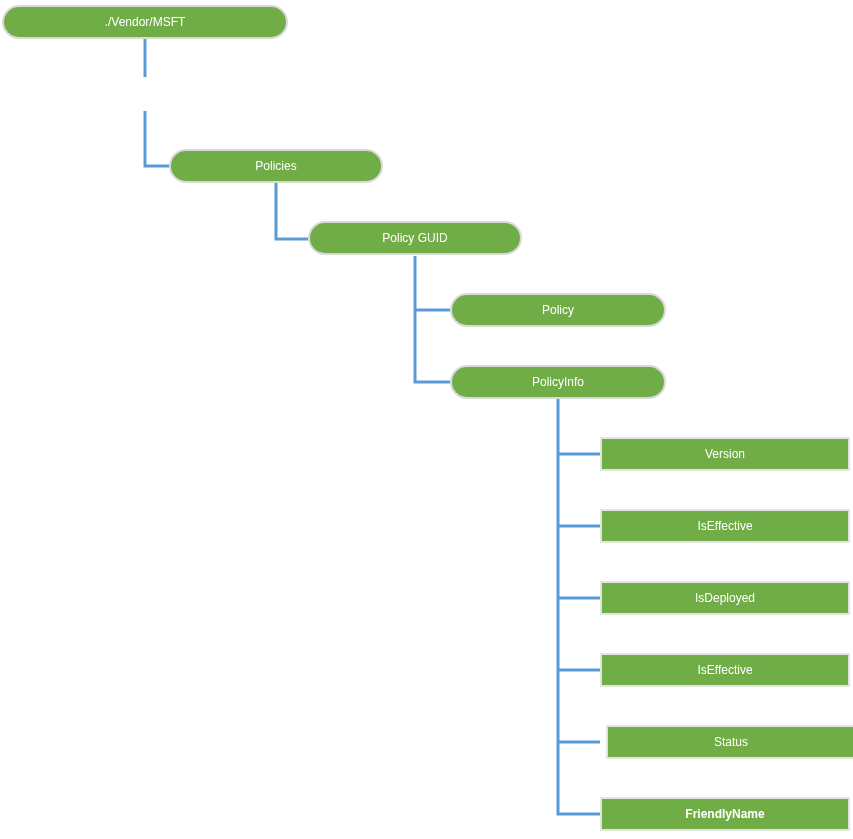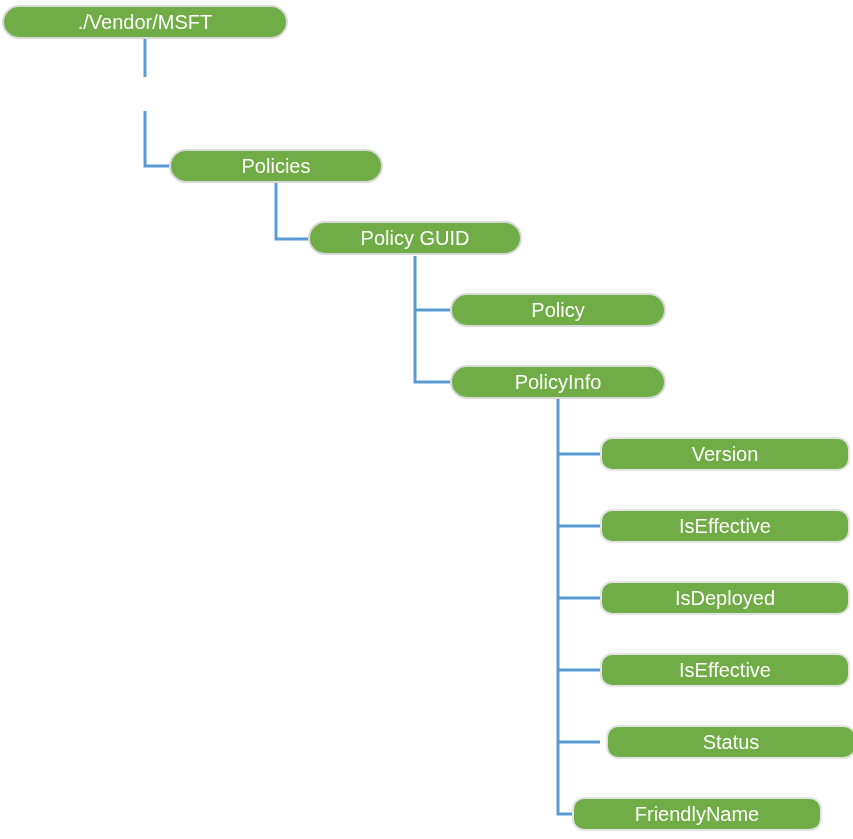--- a/index.html
+++ b/index.html
@@ -31,26 +31,26 @@
   }
   .node{
     position:absolute;
     height:34px;
     background:var(--node-fill);
     border:2px solid var(--node-border);
     color:var(--node-text);
     display:flex;
     align-items:center;
     justify-content:center;
-    font-size:20px;
+    font-size:12px;
     line-height:1;
     white-space:nowrap;
   }
   .pill{border-radius:17px;}
-  .rect{border-radius:12px;border-color:#E3E3E3;}
+  .rect{border-radius:0;border-color:#E3E3E3;}
   .italic{}
 </style>
 </head>
 <body>
 
 <div class="canvas">
 
   <svg class="connectors" width="853" height="839" viewBox="0 0 853 839" aria-hidden="true">
     <path class="connector" d="M145,39 L145,77"></path>
     <path class="connector" d="M145,111 L145,166 L169,166"></path>
@@ -68,15 +68,15 @@
   <div class="node pill" style="left:2px;   top:5px;   width:286px;">./Vendor/MSFT</div>
   <div class="node pill" style="left:169px; top:149px; width:214px;">Policies</div>
   <div class="node pill italic" style="left:308px; top:221px; width:214px;">Policy GUID</div>
   <div class="node pill" style="left:450px; top:365px; width:216px;">PolicyInfo</div>
   <div class="node pill" style="left:450px; top:293px; width:216px;">Policy</div>
   <div class="node rect" style="left:600px; top:437px; width:250px;">Version</div>
   <div class="node rect" style="left:600px; top:581px; width:250px;">IsDeployed</div>
   <div class="node rect" style="left:600px; top:509px; width:250px;">IsEffective</div>
   <div class="node rect" style="left:600px; top:653px; width:250px;">IsEffective</div>
   <div class="node rect" style="left:606px; top:725px; width:250px;">Status</div>
-  <div class="node rect" style="left:572px; top:797px; width:250px;">FriendlyName</div>
+  <div class="node rect" style="left:600px; top:797px; width:250px;font-weight:bold;">FriendlyName</div>
 
 </div>
 
 </body></html>

